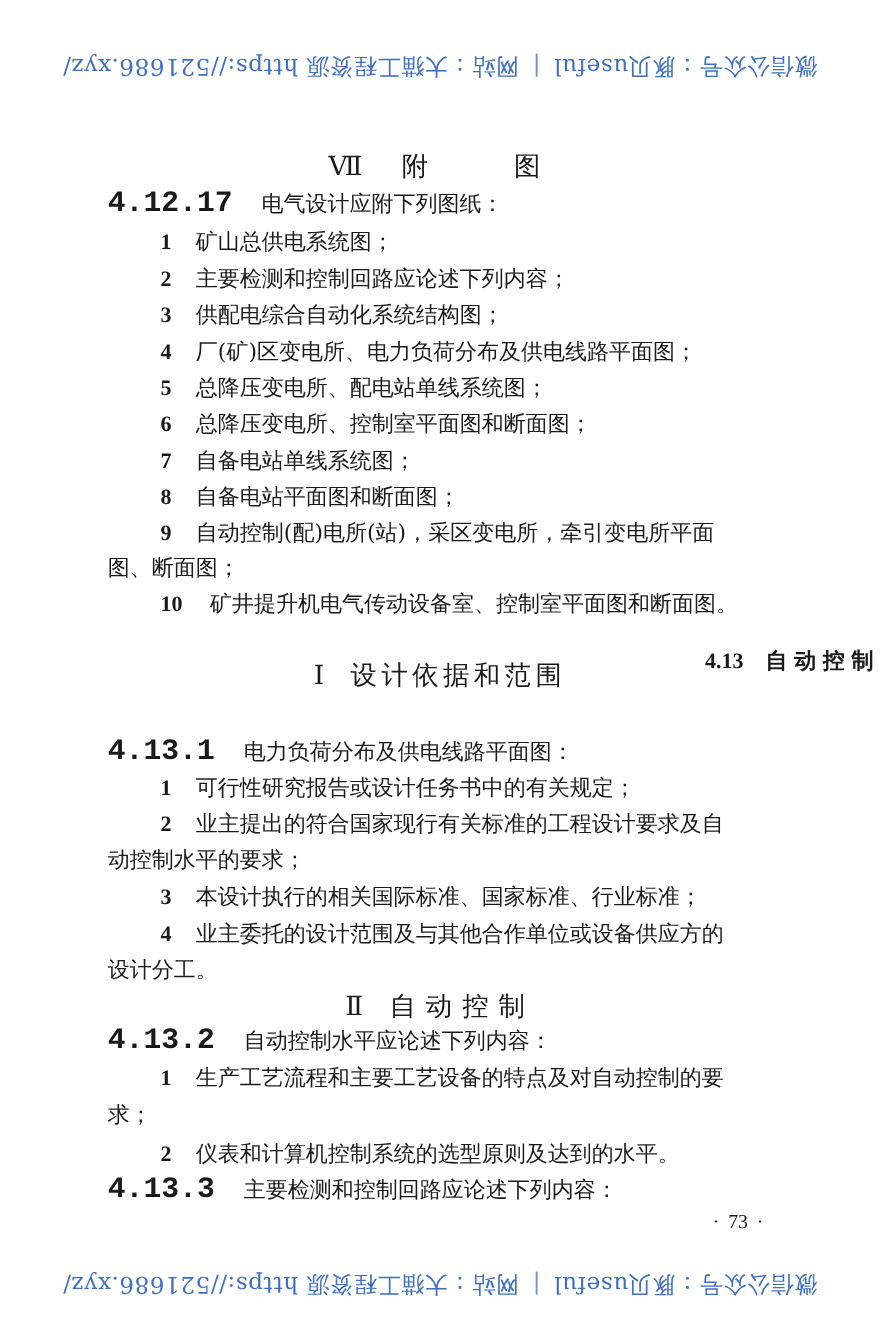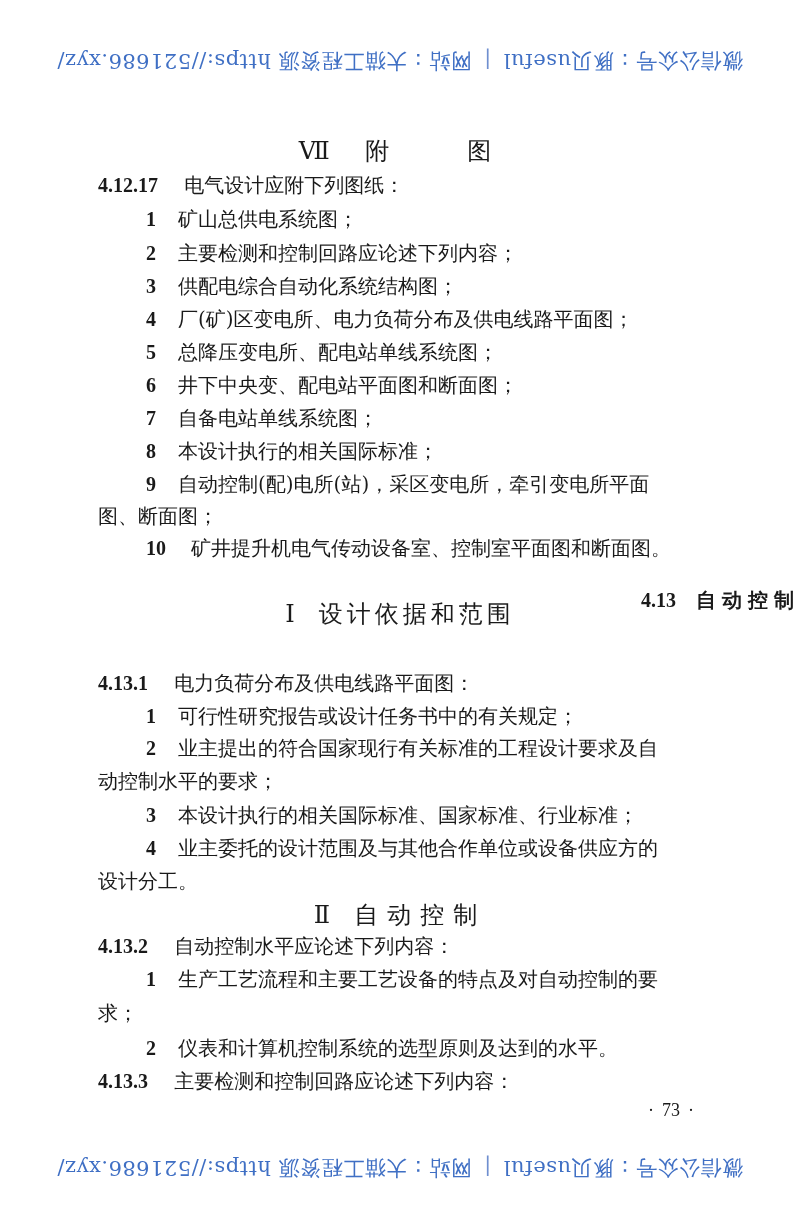--- a/index.html
+++ b/index.html
@@ -20,21 +20,21 @@
     .wm-bottom { top: 1153px; }
     .line {
       position: absolute; left: 0; width: 800px; font-size: 20px; line-height: 26px; white-space: nowrap;
     }
     .center { text-align: center; }
     .sub-heading { font-size: 24px; letter-spacing: 4px; }
     .sub-heading .roman { font-family: "DejaVu Serif", serif; margin-right: 24px; letter-spacing: 0; }
     .sec-heading { font-size: 20px; font-weight: bold; letter-spacing: 6px; text-align: right; }
     .sec-heading .num { font-family: "Liberation Serif", serif; font-weight: bold; letter-spacing: 0; margin-right: 20px; }
     .clause { padding-left: 98px; }
-    .clause .num { font-family: Liberation Serif, serif; font-weight: bold; font-size: 20px; margin-right: 20px; }
+    .clause .num { font-family: Liberation Mono, monospace; font-weight: bold; font-size: 27px; margin-right: 20px; }
     .item { padding-left: 146px; }
     .item .num { font-family: "Liberation Serif", serif; font-weight: bold; display: inline-block; margin-right: 22px; }
     .item.two .num { margin-right: 25px; }
     .cont { padding-left: 98px; }
     .page-num {
       position: absolute; top: 1100px; left: 640px; font-family: Liberation Serif, serif; font-size: 18px;
     }
     .dot { display: inline-block; margin: 0 8px; }
   </style>
 </head>
@@ -64,27 +64,27 @@
 <div class="line item" style="top:273px;">
   <span class="num">3</span><span>供配电综合自动化系统结构图；</span>
 </div>
 <div class="line item" style="top:306px;">
   <span class="num">4</span><span>厂(矿)区变电所、电力负荷分布及供电线路平面图；</span>
 </div>
 <div class="line item" style="top:339px;">
   <span class="num">5</span><span>总降压变电所、配电站单线系统图；</span>
 </div>
 <div class="line item" style="top:372px;">
-  <span class="num">6</span><span>井下中央变、配电站平面图和断面图；</span>
+  <span class="num">6</span><span>总降压变电所、控制室平面图和断面图；</span>
 </div>
 <div class="line item" style="top:405px;">
   <span class="num">7</span><span>自备电站单线系统图；</span>
 </div>
 <div class="line item" style="top:438px;">
-  <span class="num">8</span><span>本设计执行的相关国际标准；</span>
+  <span class="num">8</span><span>自备电站平面图和断面图；</span>
 </div>
 <div class="line item" style="top:471px;">
   <span class="num">9</span><span>自动控制(配)电所(站)，采区变电所，牵引变电所平面</span>
 </div>
 <div class="line cont" style="top:503px;">图、断面图；</div>
 <div class="line item two" style="top:535px;">
   <span class="num">10</span><span>矿井提升机电气传动设备室、控制室平面图和断面图。</span>
 </div>
 
 <div class="line center sec-heading" style="top:587px;">

